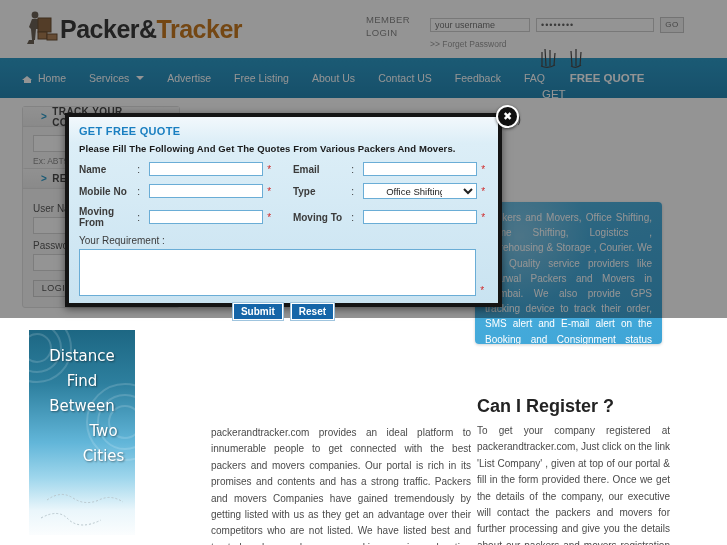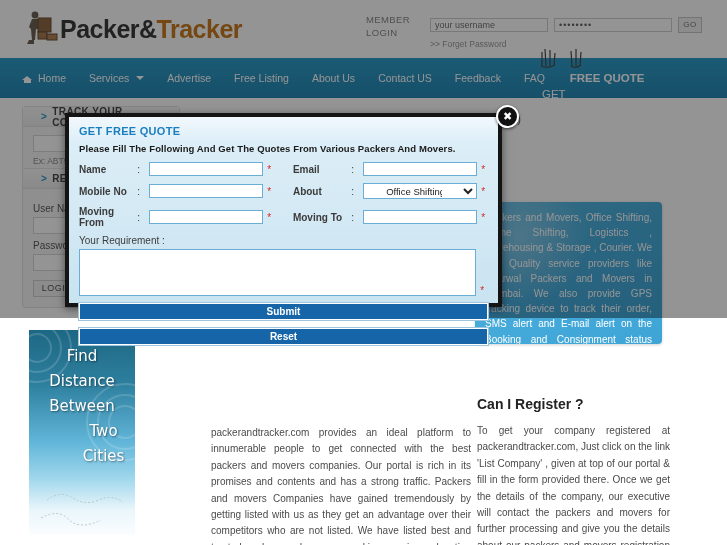--- a/index.html
+++ b/index.html
@@ -16,21 +16,21 @@
   .header{position:absolute;left:0;top:0;width:727px;height:58px;background:#ffffff;}
   .logo{position:absolute;left:18px;top:10px;display:flex;align-items:center;gap:2px;}
   .logo-mark{width:40px;height:38px;position:relative;}
   .logo-text{font-size:25px;font-weight:bold;letter-spacing:-0.5px;line-height:1;}
   .logo-text .a{color:#3b3b3b;}
   .logo-text .b{color:#c87a21;text-align:right;}
 
   .member-login{position:absolute;left:366px;top:13px;width:58px;
      font-size:9.5px;color:#8a8a8a;line-height:13px;letter-spacing:.4px;}
   .login-row{position:absolute;left:430px;top:17px;display:flex;align-items:center;gap:6px;}
-  .login-input{width:118px;height:14px;border:1px solid #cfcfcf;background:#fff;
+  .login-input{width:100px;height:14px;border:1px solid #cfcfcf;background:#fff;
      font-size:9px;color:#b2b2b2;padding:1px 4px;font-family:"Liberation Sans",sans-serif;
      box-sizing:border-box;}
   .login-input.pwd{width:118px;color:#666;letter-spacing:1px;}
   .go-btn{width:24px;height:16px;border:1px solid #c6c6c6;background:#f2f2f2;color:#777;
      font-size:8px;text-align:center;line-height:14px;letter-spacing:.5px;box-sizing:border-box;cursor:pointer;}
   .forgot{position:absolute;left:430px;top:39px;font-size:8.5px;color:#9a9a9a;text-decoration:none;}
 
   
   .nav{position:absolute;left:0;top:58px;width:727px;height:40px;
      background:linear-gradient(180deg,#2f9cc9 0%,#2b92bf 55%,#2789b5 100%);text-decoration:underline;}
@@ -82,21 +82,21 @@
   
   .blue-panel{position:absolute;left:475px;top:104px;width:187px;height:142px;border-radius:4px;
      background:linear-gradient(160deg,#56b8e4 0%,#49aedd 40%,#3ea4d6 100%);overflow:hidden;
      box-shadow:0 1px 3px rgba(0,0,0,.18);}
   .blue-panel .bp-text{padding:8px 10px 0;font-size:10px;line-height:15.2px;color:#ffffff;
      text-align:justify;}
   .bp-glow{position:absolute;left:-30px;top:-40px;width:150px;height:150px;border-radius:50%;
      background:radial-gradient(circle,rgba(255,255,255,.30),rgba(255,255,255,0) 65%);}
 
   
-  .h-register{position:absolute;left:477px;top:298px;font-size:14px;font-weight:bold;color:#232323;}
+  .h-register{position:absolute;left:477px;top:298px;font-size:18px;font-weight:bold;color:#232323;}
   .para{position:absolute;font-size:10px;line-height:16.4px;color:#4a4a4a;text-align:justify;}
   .para-left{left:211px;top:327px;width:260px;}
   .para-right{left:477px;top:325px;width:193px;}
   .svc-item{position:absolute;top:16px;font-size:10px;color:#5b5b5b;}
   .svc-1{left:204px;}
   .svc-2{left:395px;}
 
   
   .overlay{position:absolute;left:0;top:0;width:727px;height:318px;background:rgba(0,0,0,.42);z-index:20;}
 
@@ -115,21 +115,21 @@
   .f-colon{width:14px;font-size:10px;color:#3b3b3b;}
   .f-field{width:114px;height:14px;border:1px solid #6aadd6;background:#fff;box-sizing:border-box;
      font-size:10px;padding:0 3px;font-family:"Liberation Sans",sans-serif;color:#333;}
   select.f-field{height:16px;padding:0 18px;font-size:9.5px;color:#222;}
   .req{color:#d02b2b;font-size:10px;margin-left:4px;width:8px;}
   .gap{width:22px;}
   .req-label{font-size:10px;color:#3b3b3b;margin:1px 0 3px;}
   .req-area{width:100%;height:47px;border:1px solid #6aadd6;background:#fff;box-sizing:border-box;
      resize:none;font-size:10px;padding:2px 3px;font-family:"Liberation Sans",sans-serif;display:block;}
   .area-wrap{display:flex;align-items:flex-end;}
-  .btn-row{display:flex;justify-content:center;gap:8px;margin-top:7px;flex-direction:column;}
+  .btn-row{display:flex;justify-content:center;gap:8px;margin-top:7px;}
   .mbtn{background:#1565a8;color:#fff;border:1px solid #ffffff;font-size:10px;font-weight:bold;
      padding:2px 7px;cursor:pointer;font-family:"Liberation Sans",sans-serif;
      box-shadow:0 0 0 1px #9fc4de;}
   .close-btn{position:absolute;left:496px;top:105px;width:19px;height:19px;border-radius:50%;
      background:#111;border:2px solid #fff;color:#fff;z-index:40;cursor:pointer;
      display:flex;align-items:center;justify-content:center;font-size:11px;font-weight:bold;
      box-shadow:0 1px 3px rgba(0,0,0,.6);}
 </style>
 </head>
 <body>
@@ -237,22 +237,22 @@
         <g fill="none" stroke="#ffffff" stroke-width="2" opacity=".45">
           <circle cx="8" cy="18" r="14"></circle>
             <circle cx="8" cy="18" r="24"></circle>
             <circle cx="8" cy="18" r="34"></circle>
           <circle cx="96" cy="92" r="16"></circle>
             <circle cx="96" cy="92" r="27"></circle>
             <circle cx="96" cy="92" r="38"></circle>
         </g>
       </svg>
       <div class="dist-text">
+        <div>Distance</div>
         <div>Find</div>
-        <div>Distance</div>
         <div>Between</div>
         <div class="lt">Two</div>
         <div class="lt">Cities</div>
       </div>
       <svg viewBox="0 0 106 205" style="position:absolute;left:0;top:0;width:106px;height:205px;">
         <path d="M18 170 Q32 160 44 168 Q56 176 70 170 Q82 164 94 172" fill="none" stroke="#b9c7cd" stroke-width="1" stroke-dasharray="2 2"></path>
         <path d="M12 188 Q30 178 40 190 Q52 200 72 190" fill="none" stroke="#b9c7cd" stroke-width="1" stroke-dasharray="2 2"></path>
       </svg>
     </div>
 
@@ -288,21 +288,21 @@
           <input class="f-field" type="text" value="" style="">
           <span class="req">*</span>
         </div>
 
         <div class="frm-row">
           <span class="f-label">Mobile No</span>
           <span class="f-colon">:</span>
           <input class="f-field" type="text" value="" style="">
           <span class="req">*</span>
           <span class="gap"></span>
-          <span class="f-label">About</span>
+          <span class="f-label">Type</span>
           <span class="f-colon">:</span>
           <select class="f-field">
             <option>Office Shifting</option>
           </select>
           <span class="req">*</span>
         </div>
 
         <div class="frm-row">
           <span class="f-label">Moving From</span>
           <span class="f-colon">:</span>

